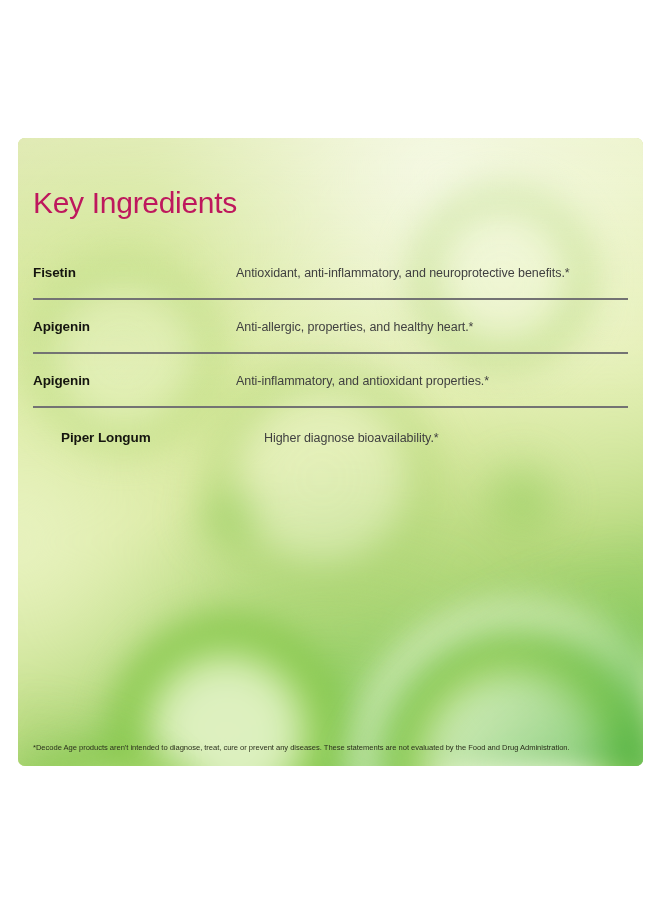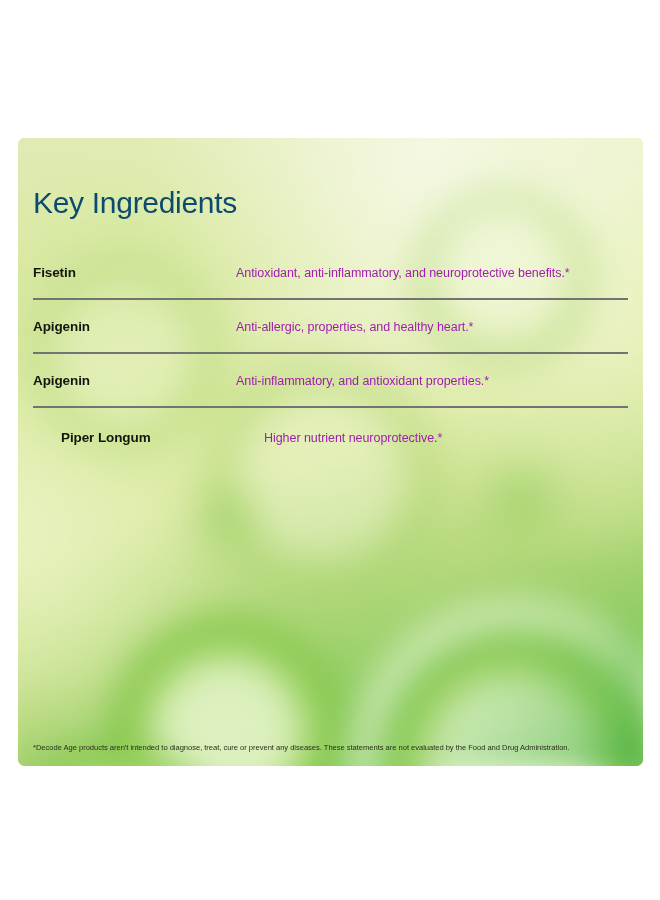--- a/index.html
+++ b/index.html
@@ -187,21 +187,21 @@
     z-index: 5;
   }
 
   .page-title {
     position: absolute;
     left: 15px;
     top: 30px;
     font-size: 30px;
     font-weight: 400;
     letter-spacing: -0.3px;
-    color: #0c4a6e;
+    color: #be185d;
     line-height: 1;
   }
 
   .ingredient-table {
     position: absolute;
     left: 15px;
     top: 125px;
     width: 595px;
   }
 
@@ -223,21 +223,21 @@
     font-size: 13.5px;
     font-weight: 700;
     color: #15150f;
     letter-spacing: -0.1px;
     line-height: 1.25;
   }
   .ing-desc {
     flex: 1 1 auto;
     font-size: 12.5px;
     font-weight: 400;
-    color: #a21caf;
+    color: #404040;
     letter-spacing: -0.05px;
     line-height: 1.3;
   }
 
   .disclaimer {
     position: absolute;
     left: 15px;
     right: 27px;
     top: 605px;
     font-size: 7.6px;
@@ -288,21 +288,21 @@
         <div class="ing-desc">Anti-allergic, properties, and healthy heart.*</div>
       </div>
 
       <div class="ing-row r3">
         <div class="ing-name">Apigenin</div>
         <div class="ing-desc">Anti-inflammatory, and antioxidant properties.*</div>
       </div>
 
       <div class="ing-row r4">
         <div class="ing-name">Piper Longum</div>
-        <div class="ing-desc">Higher nutrient neuroprotective.*</div>
+        <div class="ing-desc">Higher diagnose bioavailability.*</div>
       </div>
 
     </div>
 
     <div class="disclaimer">*Decode Age products aren't intended to diagnose, treat, cure or prevent any diseases. These statements are not evaluated by the Food and Drug Administration.</div>
 
   </div>
 </div>
 
 </body></html>

